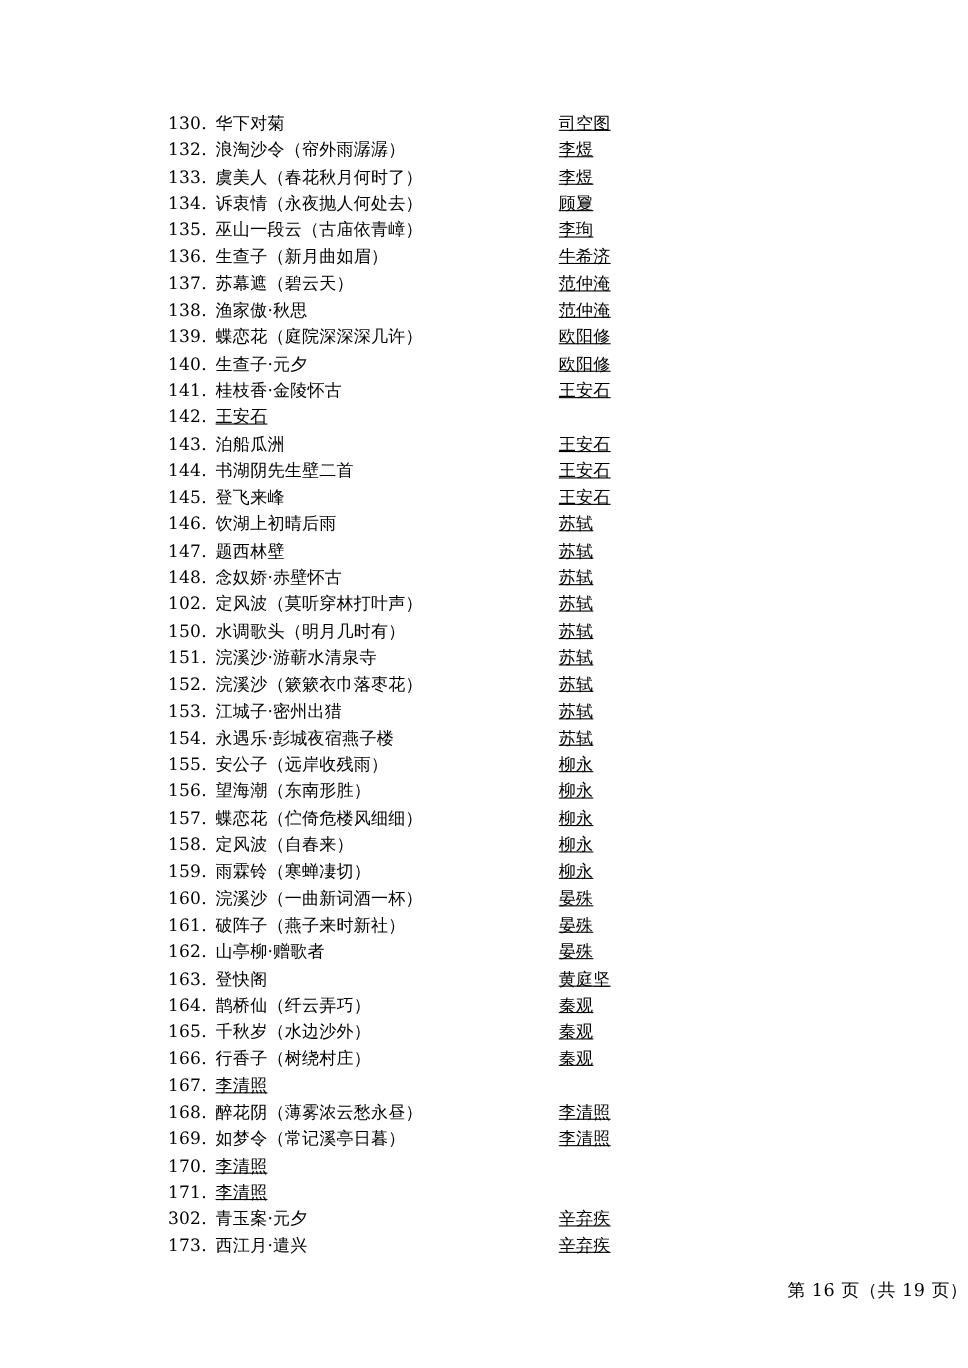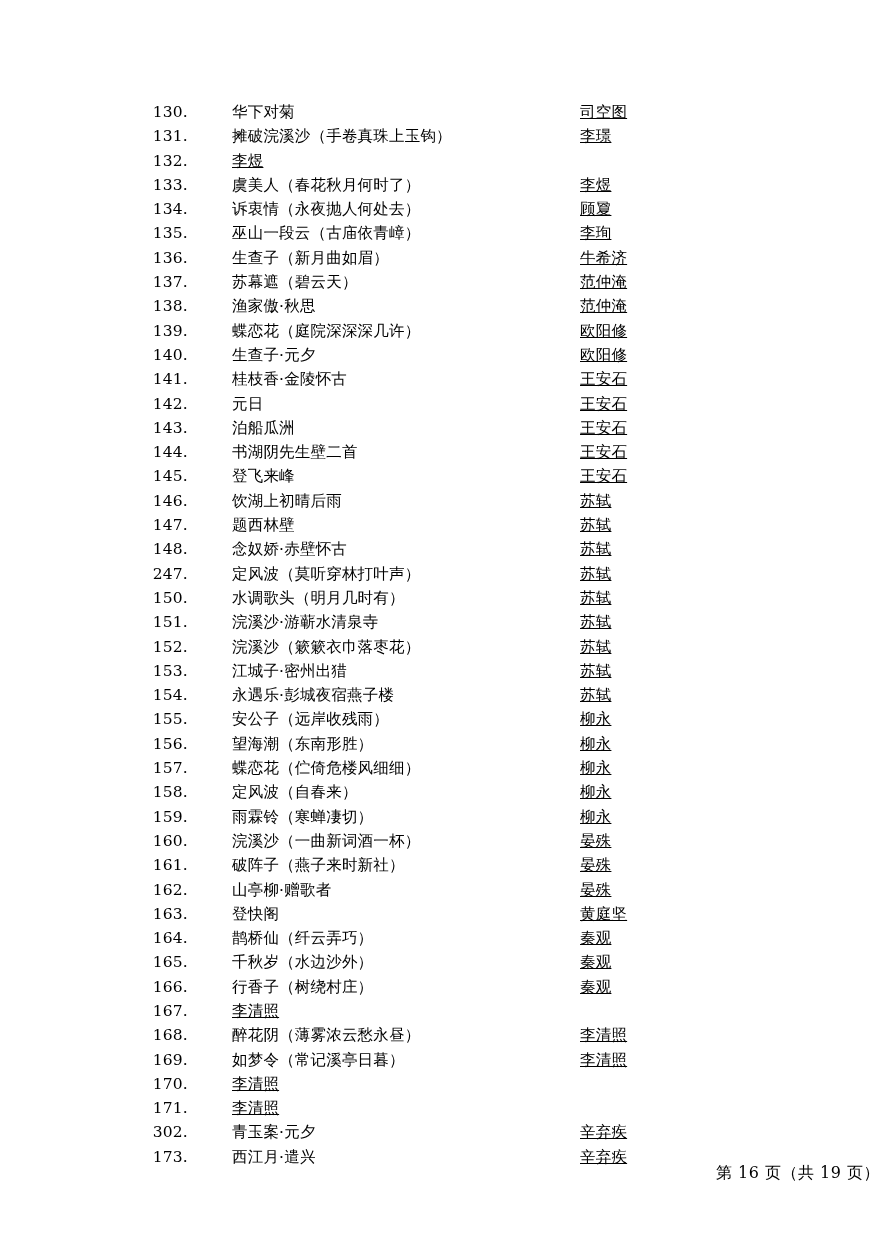--- a/index.html
+++ b/index.html
@@ -28,21 +28,20 @@
     padding: 0;
   }
   .toc-row {
     display: flex;
     align-items: baseline;
     height: 24.3px;
     font-size: 15.5px;
     line-height: 24.3px;
     letter-spacing: 0.2px;
     white-space: nowrap;
-    gap: 36px;
   }
   .toc-num {
     width: 46px;
     flex: 0 0 46px;
     text-align: right;
     padding-right: 8px;
     box-sizing: border-box;
   }
   .toc-title {
     flex: 0 0 auto;
@@ -68,26 +67,22 @@
 <body>
 
 <div class="page">
   <ul class="toc-list" id="toc-list">
       <li class="toc-row">
         <span class="toc-num">130.</span>
         <span class="toc-title">华下对菊</span>
         <span class="toc-author">司空图</span>
       </li>
       <li class="toc-row">
-        <span class="toc-num">131.</span>
-        <span class="toc-title">摊破浣溪沙（手卷真珠上玉钩）</span>
-        <span class="toc-author">李璟</span>
-      </li>
-      <li class="toc-row">
         <span class="toc-num">132.</span>
+        <span class="toc-title">浪淘沙令（帘外雨潺潺）</span>
         <span class="toc-author">李煜</span>
       </li>
       <li class="toc-row">
         <span class="toc-num">133.</span>
         <span class="toc-title">虞美人（春花秋月何时了）</span>
         <span class="toc-author">李煜</span>
       </li>
       <li class="toc-row">
         <span class="toc-num">134.</span>
         <span class="toc-title">诉衷情（永夜抛人何处去）</span>
@@ -123,21 +118,20 @@
         <span class="toc-title">生查子·元夕</span>
         <span class="toc-author">欧阳修</span>
       </li>
       <li class="toc-row">
         <span class="toc-num">141.</span>
         <span class="toc-title">桂枝香·金陵怀古</span>
         <span class="toc-author">王安石</span>
       </li>
       <li class="toc-row">
         <span class="toc-num">142.</span>
-        <span class="toc-title">元日</span>
         <span class="toc-author">王安石</span>
       </li>
       <li class="toc-row">
         <span class="toc-num">143.</span>
         <span class="toc-title">泊船瓜洲</span>
         <span class="toc-author">王安石</span>
       </li>
       <li class="toc-row">
         <span class="toc-num">144.</span>
         <span class="toc-title">书湖阴先生壁二首</span>
@@ -157,21 +151,21 @@
         <span class="toc-num">147.</span>
         <span class="toc-title">题西林壁</span>
         <span class="toc-author">苏轼</span>
       </li>
       <li class="toc-row">
         <span class="toc-num">148.</span>
         <span class="toc-title">念奴娇·赤壁怀古</span>
         <span class="toc-author">苏轼</span>
       </li>
       <li class="toc-row">
-        <span class="toc-num">247.</span>
+        <span class="toc-num">102.</span>
         <span class="toc-title">定风波（莫听穿林打叶声）</span>
         <span class="toc-author">苏轼</span>
       </li>
       <li class="toc-row">
         <span class="toc-num">150.</span>
         <span class="toc-title">水调歌头（明月几时有）</span>
         <span class="toc-author">苏轼</span>
       </li>
       <li class="toc-row">
         <span class="toc-num">151.</span>

